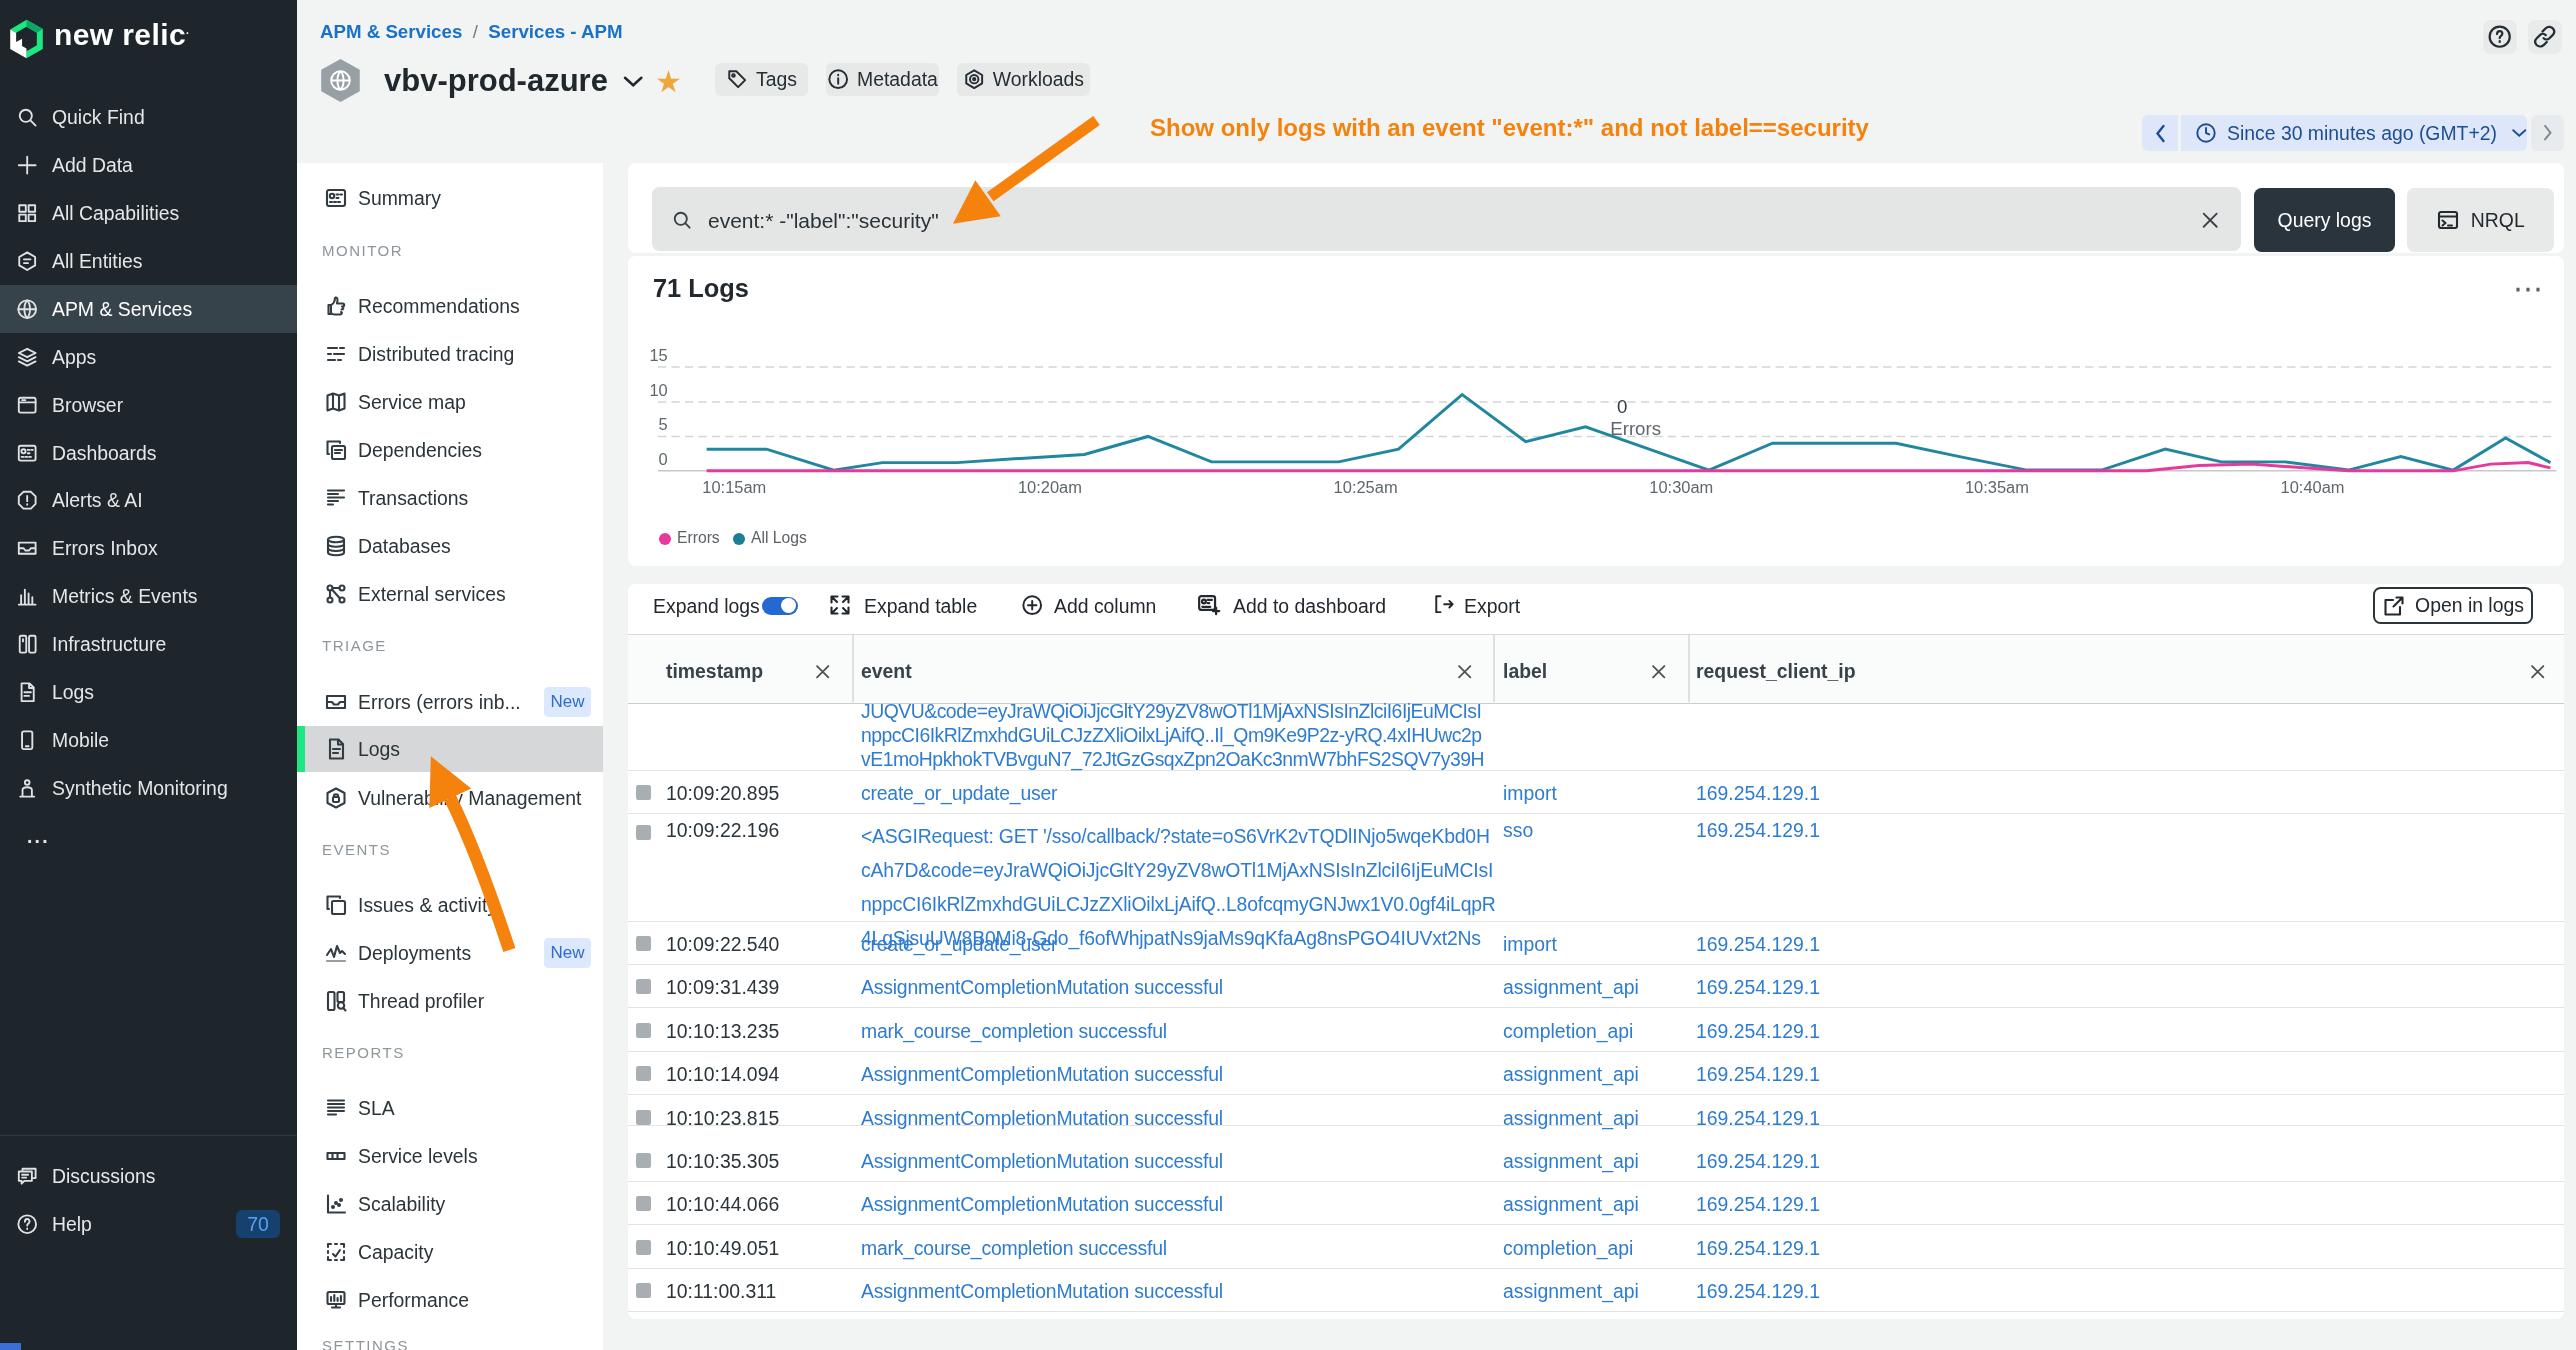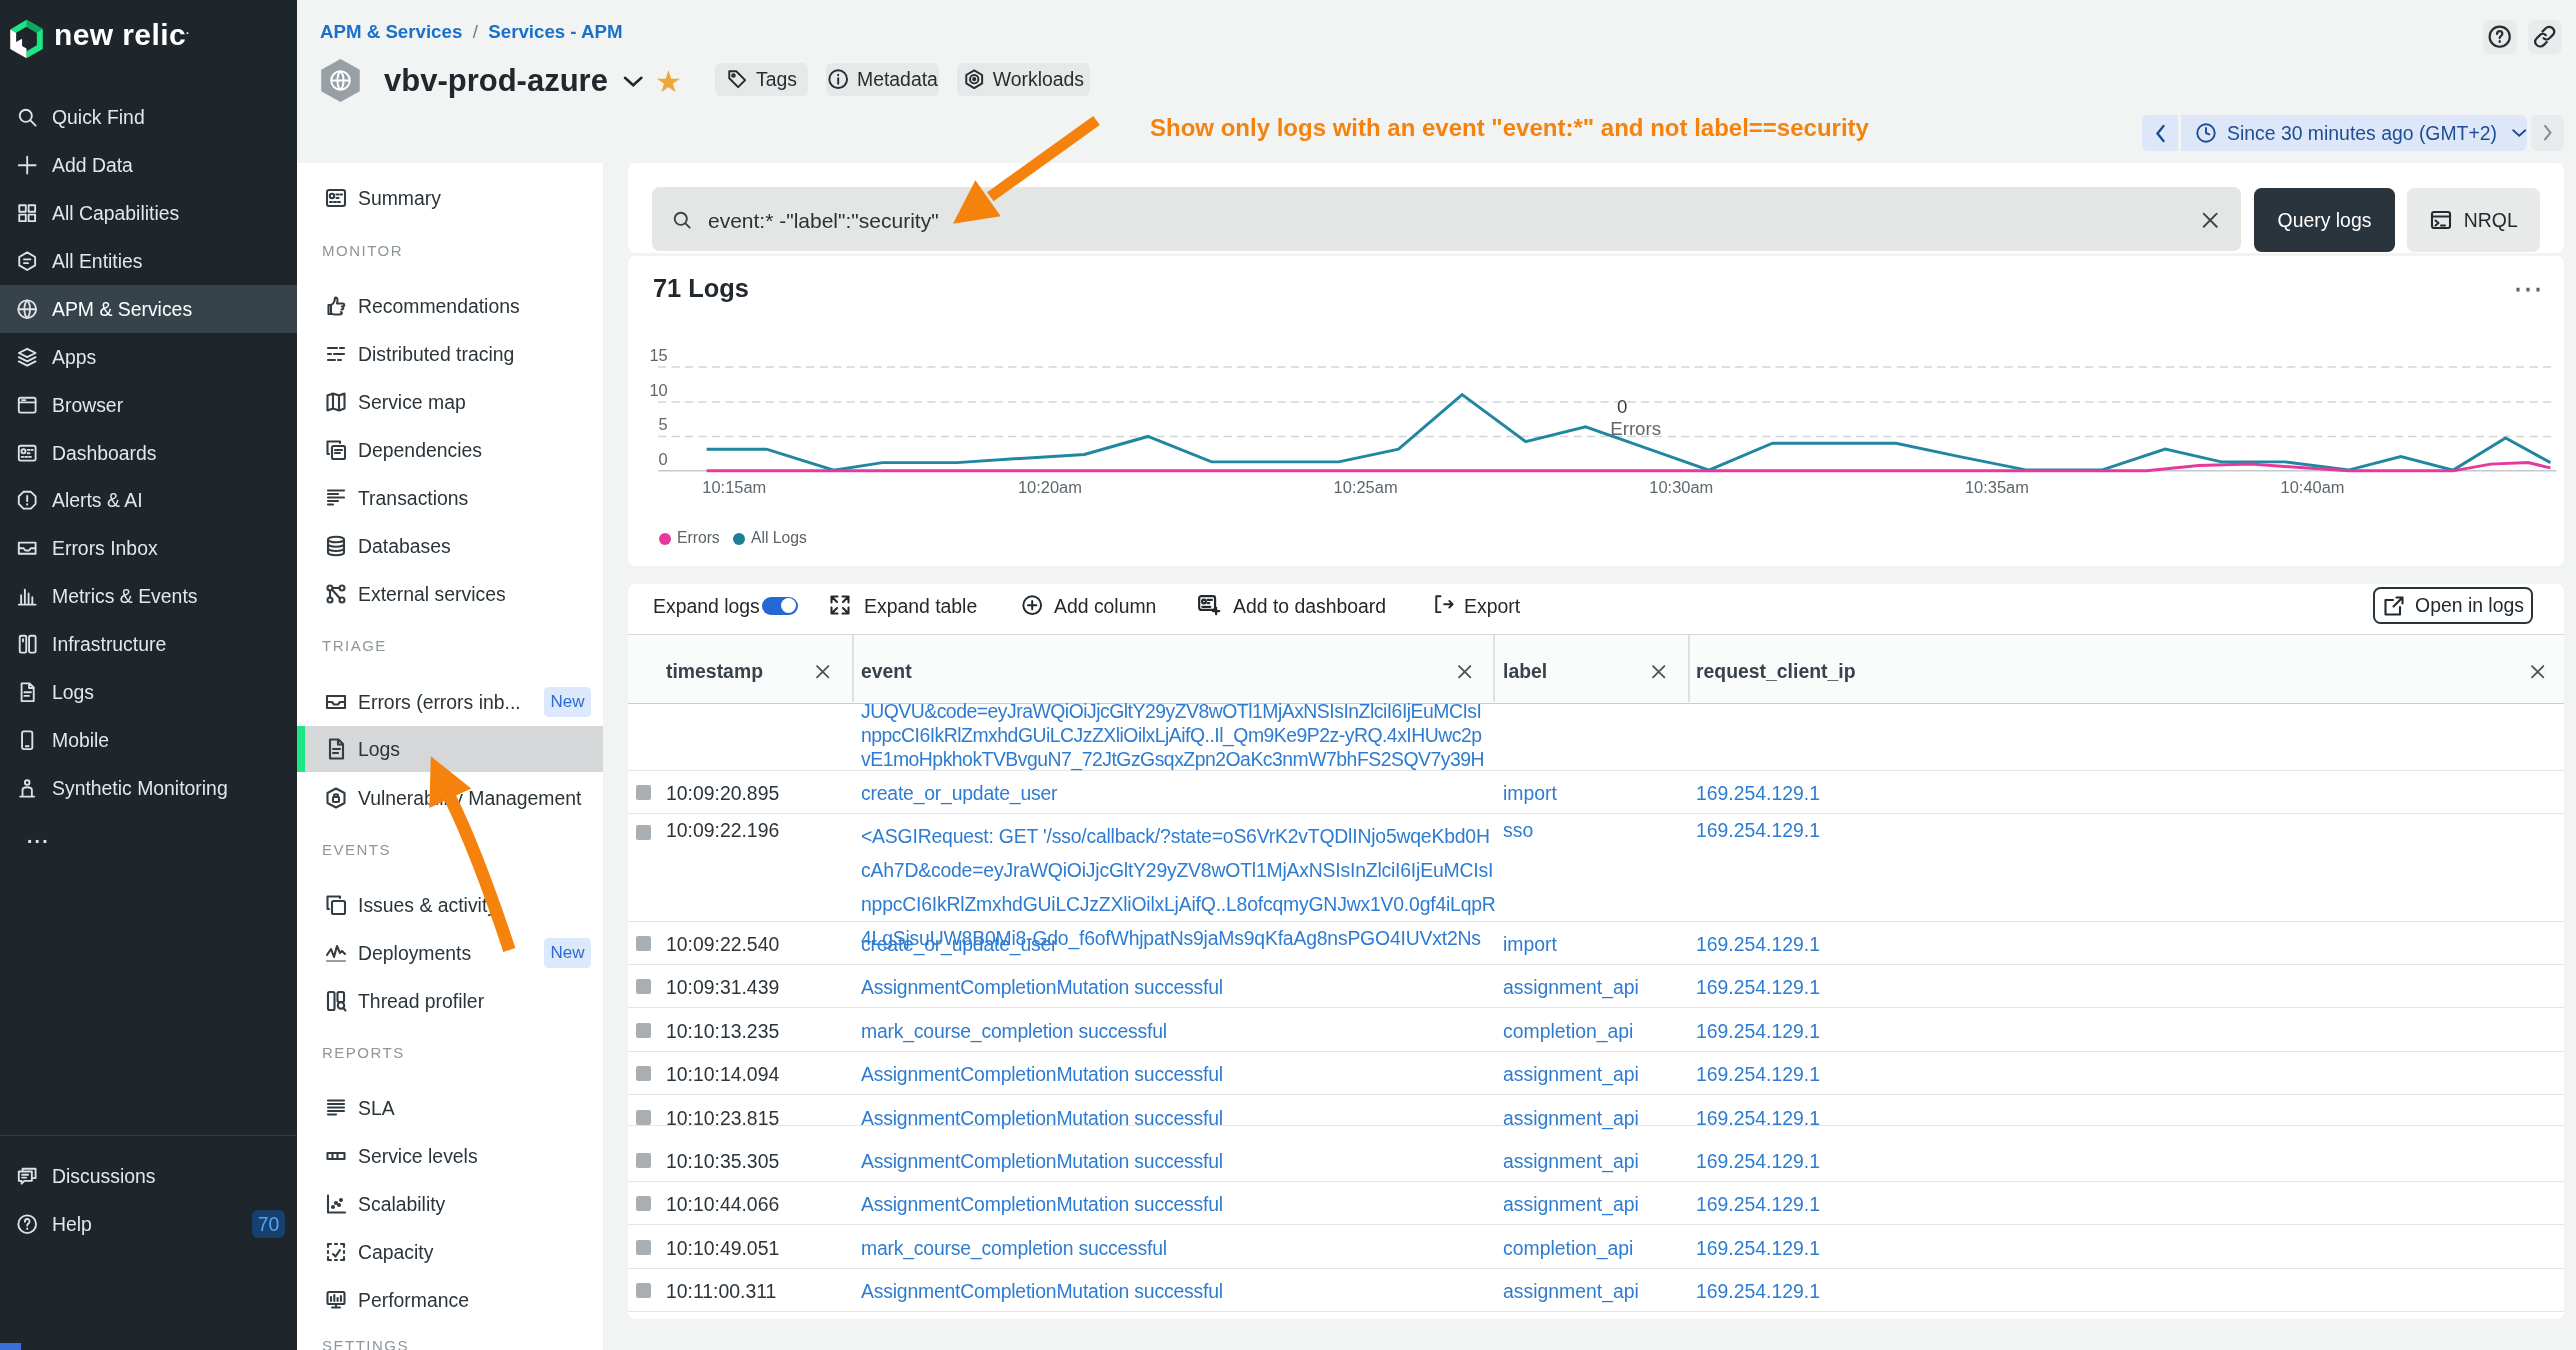--- a/index.html
+++ b/index.html
@@ -189,21 +189,21 @@
       <span class="tx">Discussions</span>
     </div>
  <div class="navitem" style="top:1200px">
       <span class="ic">
         <svg class="li" width="22.4" height="22.4" viewBox="0 0 24 24">
           <circle cx="12" cy="12" r="9.5"></circle>
           <path d="M9.5 9.5 C9.5 5.5 14.5 5.5 14.5 9 C14.5 11.5 12 11 12 13.5 M12 16.5 V17.2"></path>
         </svg>
       </span>
       <span class="tx">Help</span>
-      <span class="abs" style="left:252px;width:33px;height:28px;background:#16406e;color:#55a2f2;font-size:19.4px;border-radius:6px;display:flex;align-items:center;justify-content:center">70</span>
+      <span class="abs" style="left:236px;width:44px;height:28px;background:#16406e;color:#55a2f2;font-size:19.4px;border-radius:6px;display:flex;align-items:center;justify-content:center">70</span>
     </div>
  <div class="abs" style="left:0;top:1343px;width:21px;height:8.2px;background:#3b6fd8"></div>
 </div>
 <div id="subnav">
  <div class="snitem" style="top:12px">
       <span class="ic">
         <svg class="si" width="24" height="24" viewBox="0 0 24 24">
           <rect x="3" y="4" width="18" height="16" rx="2"></rect>
           <circle cx="8" cy="10" r="2.2"></circle>
           <path d="M12.5 8.5 H18 M12.5 12 H16 M6 16 H18" stroke-dasharray="2 2"></path>
@@ -448,21 +448,21 @@
       <g stroke="#3a4247" stroke-width="2" fill="none" stroke-linecap="round">
         <circle cx="10.5" cy="10.5" r="6.5"></circle>
         <path d="M15.5 15.5 L20 20"></path>
       </g>
     </svg>
  <div class="abs" style="left:80px;top:46px;font-size:21px;color:#2a3338">event:* -"label":"security"</div>
  <svg class="abs" style="left:1571px;top:46px" width="22.4" height="22.4" viewBox="0 0 24 24">
       <path d="M5 5 L19 19 M19 5 L5 19" stroke="#3a4247" stroke-width="2" fill="none" stroke-linecap="round"></path>
     </svg>
  <div class="abs" style="left:1626px;top:25px;width:141px;height:64px;background:#2a343c;border-radius:7.5px;color:#fff;font-size:19.4px;display:flex;align-items:center;justify-content:center">Query logs</div>
- <div class="abs" style="left:1779px;top:25px;width:133px;height:64px;background:#e8e9e9;border-radius:7.5px;color:#232b31;font-size:19.4px;display:flex;align-items:center;justify-content:center;gap:10.5px"><svg class="si" width="24" height="24" viewBox="0 0 24 24" style="stroke:#232b31">
+ <div class="abs" style="left:1779px;top:25px;width:147px;height:64px;background:#e8e9e9;border-radius:7.5px;color:#232b31;font-size:19.4px;display:flex;align-items:center;justify-content:center;gap:10.5px"><svg class="si" width="24" height="24" viewBox="0 0 24 24" style="stroke:#232b31">
         <rect x="3" y="4" width="18" height="16" rx="2"></rect>
         <path d="M3 8.5 H21 M6.5 12.5 L9.5 15 L6.5 17.5 M12 17.5 H16"></path>
       </svg>NRQL</div>
 </div>
 <div class="card" style="left:628px;top:256px;width:1936px;height:310px">
  <div class="abs" style="left:25px;top:18px;font-size:25.4px;font-weight:700;color:#22282d">71 Logs</div>
  <div class="abs" style="left:1885px;top:15px;font-size:30px;color:#5b6266;letter-spacing:3px">⋯</div>
  <svg class="abs" style="left:0;top:66px" width="1936" height="187" viewBox="0 0 2588 250">
   <g font-family="Liberation Sans, sans-serif" font-size="22" fill="#5f676c" text-anchor="end">
    <text x="53" y="52">15</text>

